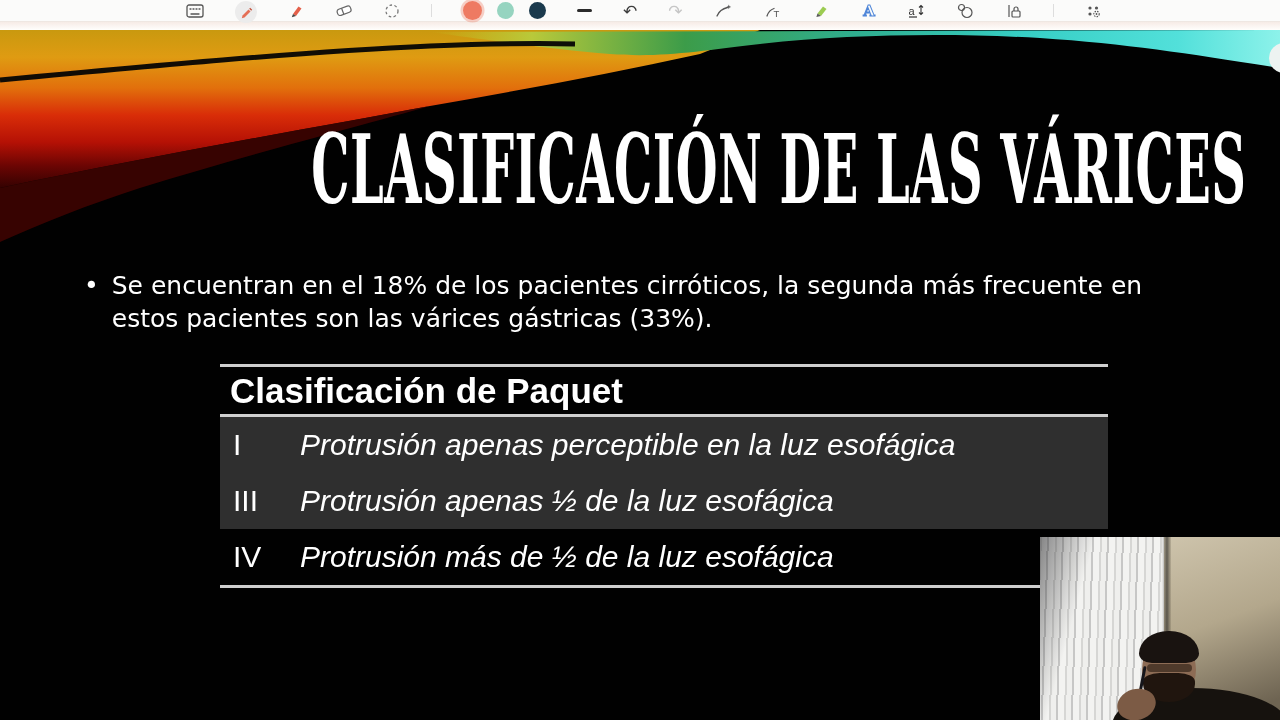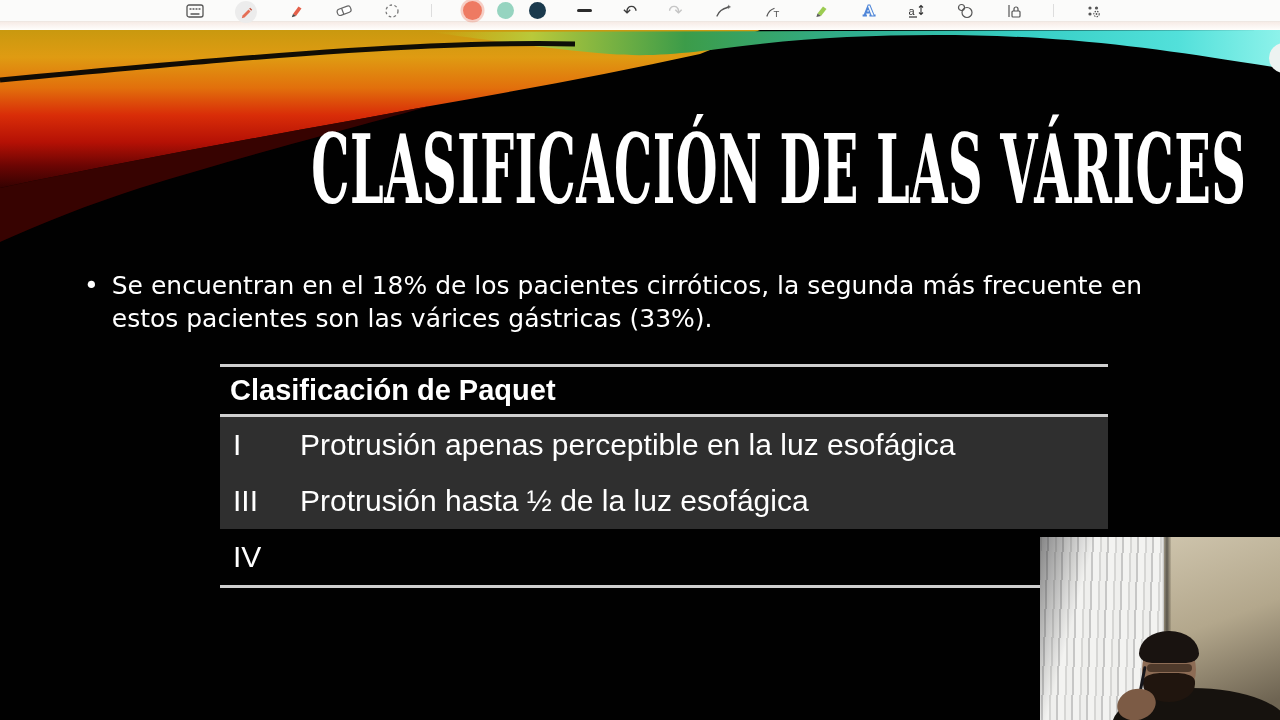--- a/index.html
+++ b/index.html
@@ -31,25 +31,25 @@
                font-family:"DejaVu Serif",serif;font-weight:bold;font-size:96px;line-height:1;
                transform:scaleX(0.5);transform-origin:100% 50%;letter-spacing:1px;}
 
   .bullet{position:absolute;left:84px;top:248px;width:1130px;display:flex;gap:13px;color:#fff;
           font-family:"DejaVu Sans",sans-serif;font-size:25px;line-height:1.3;}
   .bullet .mark{flex:0 0 auto;}
 
   .paquet-table{position:absolute;left:220px;top:342px;width:888px;color:#fff;
                 border-top:3px solid #cfcfcf;border-bottom:3px solid #cfcfcf;}
   .pt-header{height:50px;display:flex;align-items:center;padding-left:10px;
-             font-size:29px;font-weight:bold;border-bottom:3px solid #cfcfcf;box-sizing:border-box;}
+             font-size:35px;font-weight:bold;border-bottom:3px solid #cfcfcf;box-sizing:border-box;}
   .pt-row{height:56px;display:flex;align-items:center;font-size:30px;}
   .pt-row.hl{background:#2f2f2f;}
   .pt-grade{width:80px;padding-left:13px;box-sizing:border-box;}
-  .pt-desc{flex:1;}
+  .pt-desc{flex:1;font-style:italic;}
 
   
   .webcam{position:absolute;left:1040px;top:537px;width:240px;height:183px;overflow:hidden;
           background:#b7ab90;z-index:5;}
   .wc-wall{position:absolute;inset:0;
            background:linear-gradient(160deg,#cdc3ab 18%,#b3a78c 55%,#6e6452 92%);}
   .wc-curtain{position:absolute;left:0;top:0;width:124px;height:100%;
       background:
         linear-gradient(105deg,rgba(45,45,48,.55),rgba(0,0,0,0) 32%),
         repeating-linear-gradient(92deg,#d6d6d4 0 2px,#efefed 2px 7px,#c7c7c6 7px 9px,#f3f3f1 9px 15px),
@@ -211,24 +211,25 @@
   </div>
 
   <div class="paquet-table">
     <div class="pt-header">Clasificación de Paquet</div>
     <div class="pt-row hl">
       <span class="pt-grade">I</span>
       <span class="pt-desc">Protrusión apenas perceptible en la luz esofágica</span>
     </div>
     <div class="pt-row hl">
       <span class="pt-grade">III</span>
-      <span class="pt-desc">Protrusión hasta ½ de la luz esofágica</span>
+      <span class="pt-desc">Protrusión apenas ½ de la luz esofágica</span>
     </div>
     <div class="pt-row">
       <span class="pt-grade">IV</span>
+      <span class="pt-desc">Protrusión más de ½ de la luz esofágica</span>
     </div>
   </div>
 </div>
 
 <div class="webcam">
   <div class="wc-wall"></div>
   <div class="wc-curtain"></div>
   <div class="wc-edge"></div>
   <div class="wc-shirt"></div>
   <div class="wc-head"></div>

